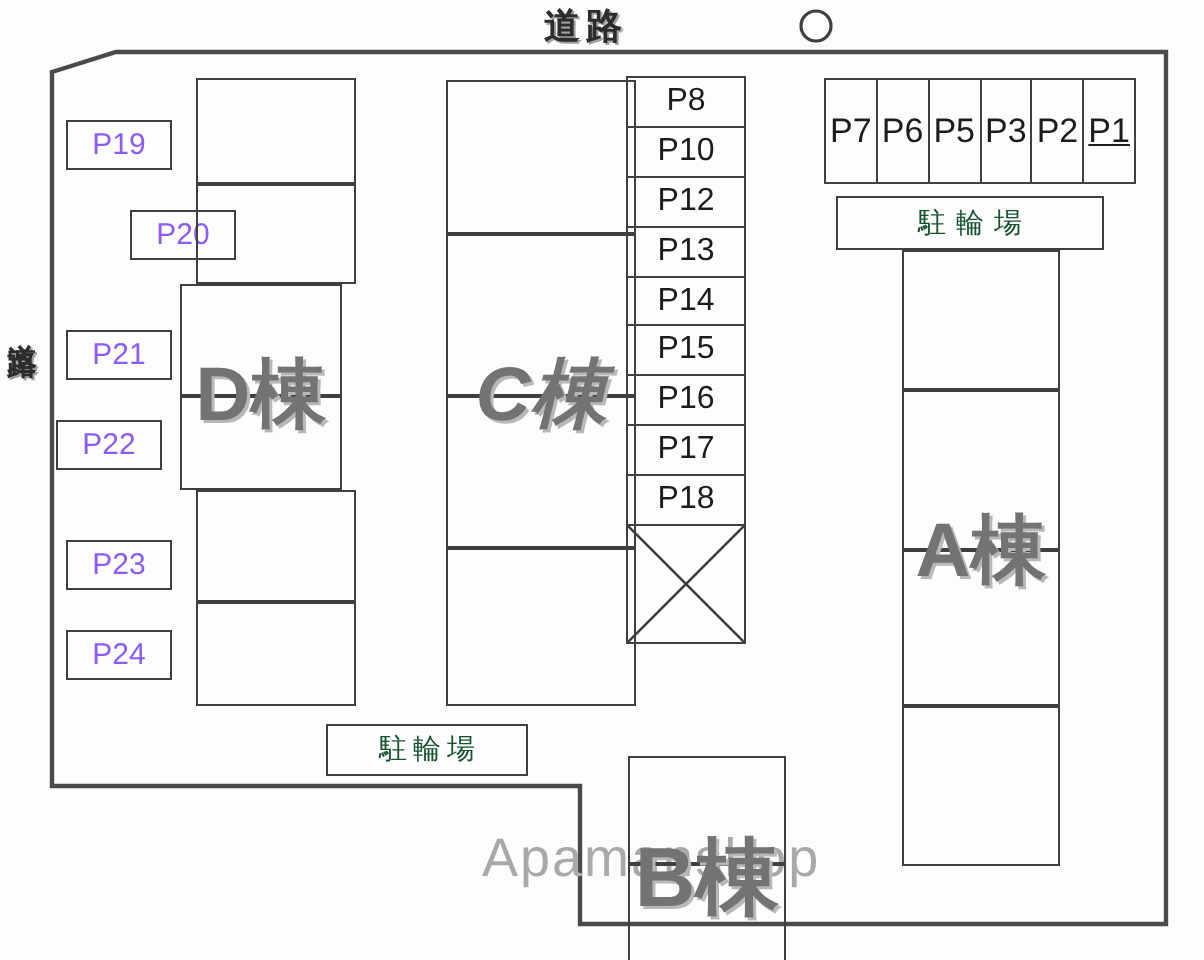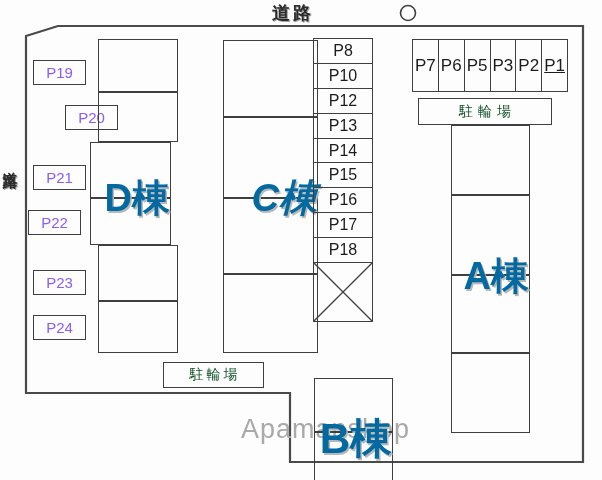--- a/index.html
+++ b/index.html
@@ -11,22 +11,22 @@
   .wm {
     position:absolute; left:241px; top:414px; font-size:27px; color:#a9a9a9;
     letter-spacing:1px; z-index:1; white-space:nowrap;
   }
   .box {
     position:absolute; border:1.5px solid #3f3f3f; box-sizing:border-box;
     background:transparent; z-index:2;
   }
   .divider { position:absolute; left:0; right:0; height:1.5px; background:#3f3f3f; }
   .bldg-label {
-    position:absolute; left:0; width:100%; text-align:right; font-weight:bold;
-    color:#0369a1; text-shadow:1.5px 1.5px 0 #b8b8b8; white-space:nowrap;
+    position:absolute; left:0; width:100%; text-align:center; font-weight:bold;
+    color:#737373; text-shadow:1.5px 1.5px 0 #b8b8b8; white-space:nowrap;
     line-height:1; z-index:3; transform:translateY(-50%);
   }
   .stall {
     display:flex; align-items:center; justify-content:center;
     font-size:16px; color:#1c1c1c;
   }
   .pbox {
     position:absolute; border:1.5px solid #3f3f3f; box-sizing:border-box;
     display:flex; align-items:center; justify-content:center;
     font-size:15px; color:#8b5cf6; z-index:2; background:transparent;

